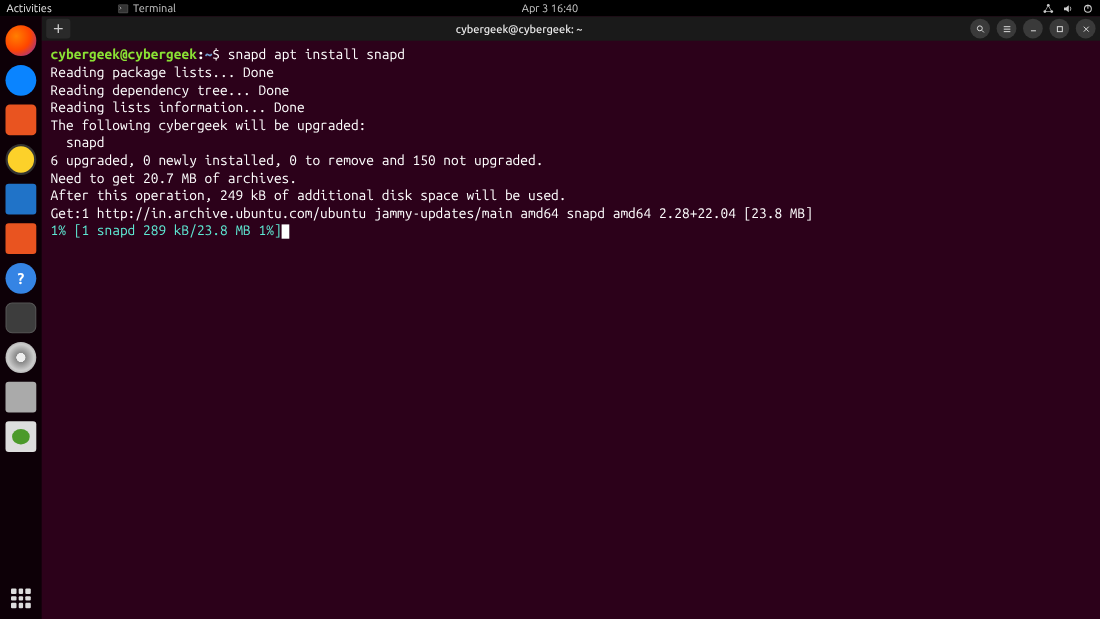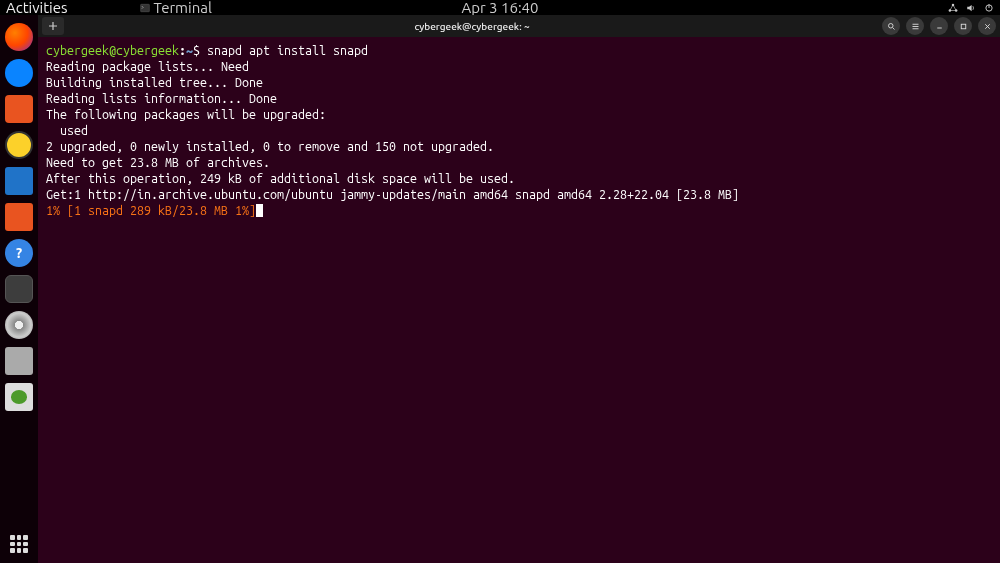--- a/index.html
+++ b/index.html
@@ -11,30 +11,30 @@
       overflow: hidden;
       position: relative;
     }
     
     .top-panel {
       height: 15px;
       background: #000;
       color: #ccc;
       display: flex;
       align-items: center;
-      font-size: 15px;
+      font-size: 10px;
       position: relative;
       padding: 0 6px;
     }
     .top-panel .activities { color: #eee; }
     .top-panel .app-indicator {
       display: flex;
       align-items: center;
       gap: 4px;
-      margin-left: 28px;
+      margin-left: 16px;
       padding-left: 44px;
     }
     .top-panel .clock {
       position: absolute;
       left: 50%;
       transform: translateX(-50%);
       color: #ccc;
     }
     .top-panel .status-area {
       margin-left: auto;
@@ -142,26 +142,26 @@
 
     .terminal-body {
       flex: 1;
       padding: 5px 8px;
       font-family: "Ubuntu Mono", "DejaVu Sans Mono", monospace;
       font-size: 12.5px;
       line-height: 16px;
       color: #fff;
       white-space: pre;
     }
-    .prompt-user { color: #8ae234; font-weight: normal; text-align: center; }
+    .prompt-user { color: #8ae234; font-weight: bold; text-align: center; }
     .prompt-colon { color: #fff; font-weight: bold; }
     .prompt-path { color: #729fcf; font-weight: bold; }
     .prompt-dollar { color: #fff; }
     .cmd { color: #fff; }
-    .progress-line { color: #f97316; margin-top: 11px; }
+    .progress-line { color: #5eead4; margin-top: 11px; }
     .cursor {
       display: inline-block;
       width: 7px;
       height: 13px;
       background: #fff;
       vertical-align: text-bottom;
     }
     
     .firefox-icon { background: radial-gradient(circle at 35% 35%, #ff7f00 0%, #ff4500 50%, #7b2cbf 100%); border-radius: 50%; }
     .thunderbird-icon { background: #0a84ff; border-radius: 50%; }
@@ -265,23 +265,23 @@
         </svg>
     </div>
     <div class="win-btn">
       <svg viewBox="0 0 12 12">
           <line x1="3" y1="3" x2="9" y2="9" stroke="#ddd" stroke-width="1.2"></line>
           <line x1="9" y1="3" x2="3" y2="9" stroke="#ddd" stroke-width="1.2"></line>
         </svg>
     </div>
   </div>
   <div class="terminal-body"><span class="prompt-user">cybergeek@cybergeek</span><span class="prompt-colon">:</span><span class="prompt-path">~</span><span class="prompt-dollar">$ </span><span class="cmd">snapd apt install snapd</span>
-<span>Reading package lists... Need</span>
-<span>Building installed tree... Done</span>
+<span>Reading package lists... Done</span>
+<span>Reading dependency tree... Done</span>
 <span>Reading lists information... Done</span>
-<span>The following packages will be upgraded:</span>
-<span>  used</span>
-<span>2 upgraded, 0 newly installed, 0 to remove and 150 not upgraded.</span>
-<span>Need to get 23.8 MB of archives.</span>
+<span>The following cybergeek will be upgraded:</span>
+<span>  snapd</span>
+<span>6 upgraded, 0 newly installed, 0 to remove and 150 not upgraded.</span>
+<span>Need to get 20.7 MB of archives.</span>
 <span>After this operation, 249 kB of additional disk space will be used.</span>
 <span>Get:1 http://in.archive.ubuntu.com/ubuntu jammy-updates/main amd64 snapd amd64 2.28+22.04 [23.8 MB]</span>
 <span class="progress-line">1% [1 snapd 289 kB/23.8 MB 1%]</span><span class="cursor"></span></div>
 </div>
 
 </body></html>

